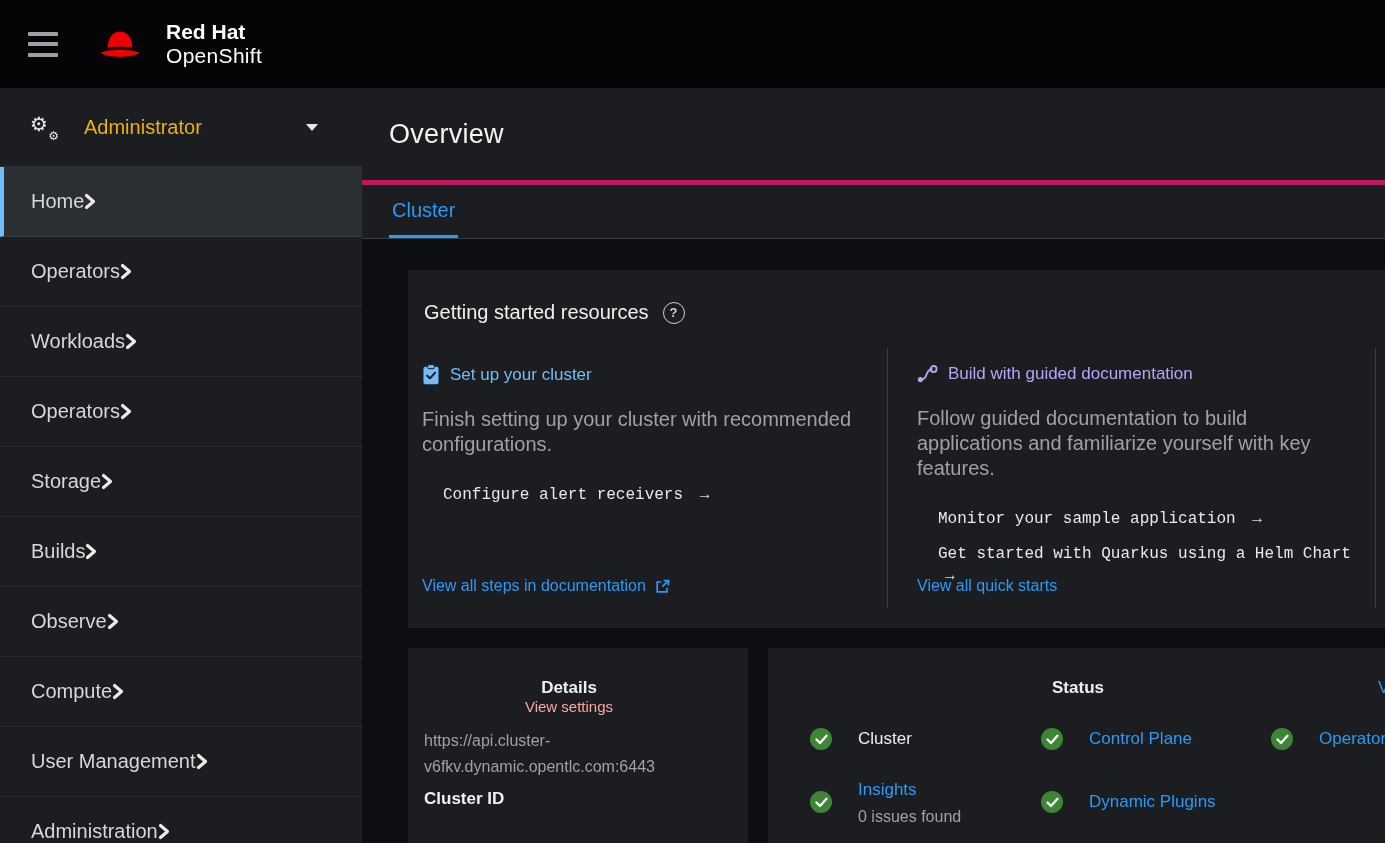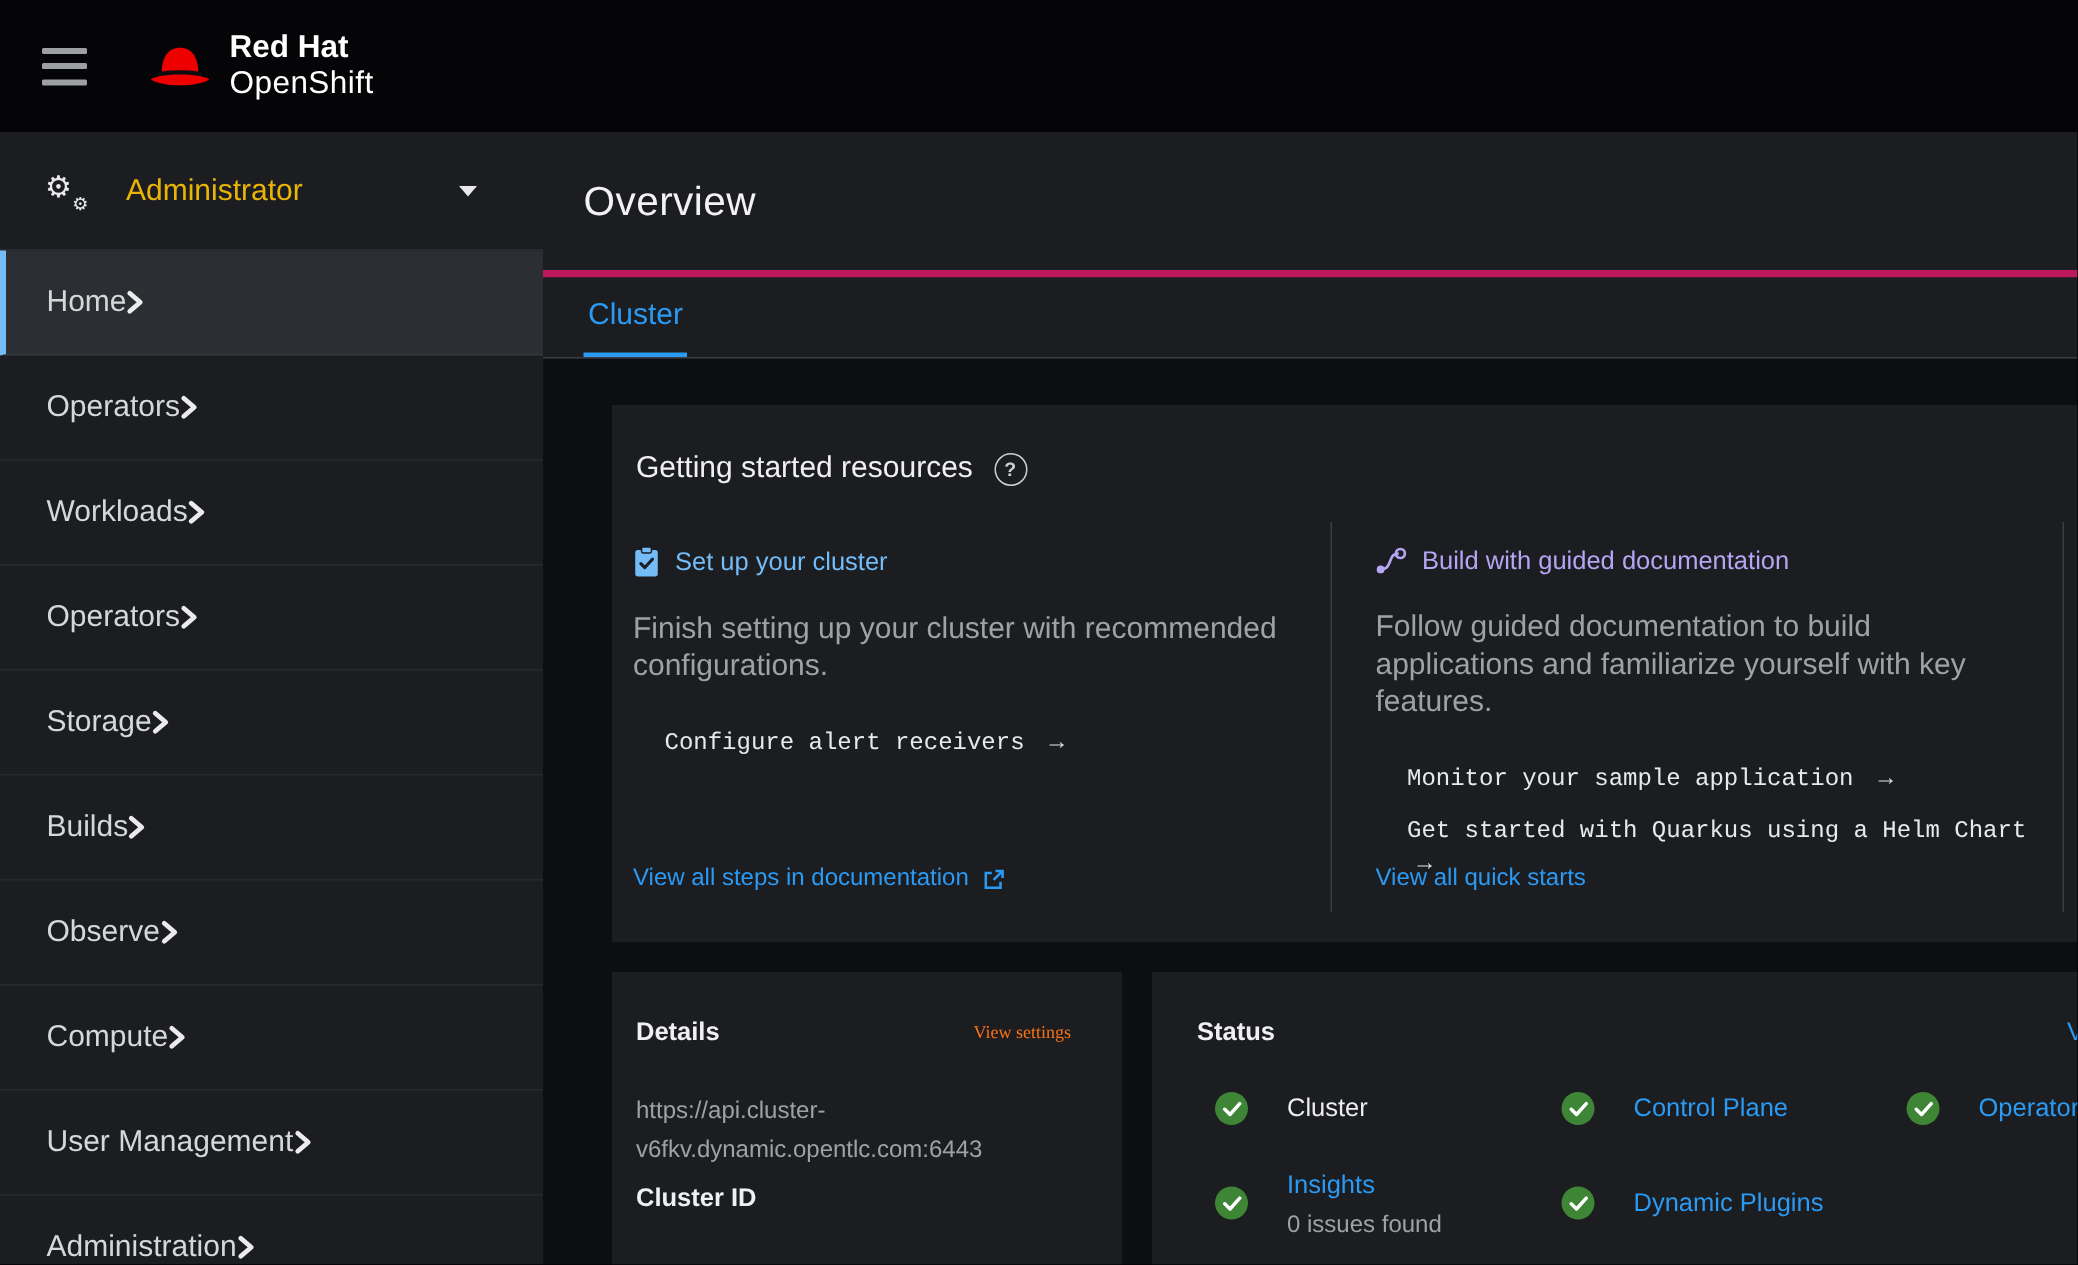--- a/index.html
+++ b/index.html
@@ -6,21 +6,21 @@
   .stage{position:relative;width:1385px;height:843px;overflow:hidden;
          background:#0c0e11;font-family:"Liberation Sans",sans-serif;
          -webkit-font-smoothing:antialiased;}
 
   
   .masthead{position:absolute;left:0;top:0;width:100%;height:88px;background:#050507;
             display:flex;align-items:center;}
   .hamburger{margin-left:28px;width:30px;height:25px;background:none;border:0;padding:0;
              display:flex;flex-direction:column;justify-content:space-between;cursor:pointer;}
   .hamburger .bar{height:4px;background:#9da0a3;border-radius:1px;}
-  .brand{display:flex;align-items:center;margin-left:40px;gap:11px;}
+  .brand{display:flex;align-items:center;margin-left:40px;gap:24px;}
   .brand-text div{color:#fff;font-size:21px;line-height:24px;}
   .brand-line1{font-weight:bold;}
   .brand-line2{font-weight:normal;letter-spacing:.3px;}
 
   
   .sidebar{position:absolute;left:0;top:88px;width:362px;bottom:0;background:#1b1d21;}
   .perspective{width:100%;height:79px;background:none;border:0;border-bottom:1px solid #2a2d32;
                display:flex;align-items:center;padding:0 44px 0 30px;box-sizing:border-box;cursor:pointer;}
   .cogs{position:relative;width:27px;height:26px;color:#e9e9ea;flex:none;
         font-family:"DejaVu Sans",sans-serif;}
@@ -68,23 +68,23 @@
   .gs-link{display:block;margin-bottom:13px;font-size:16px;line-height:22px;color:#e8e9ea;
            text-decoration:none;cursor:pointer;}
   .gs-link .arrow{margin-left:7px;color:#d9dadb;}
   .gs-footer{position:absolute;left:14px;bottom:13px;display:flex;align-items:center;gap:9px;
              font-size:16px;color:#2b9af3;text-decoration:none;cursor:pointer;}
   .gs-col.c2 .gs-footer{left:29px;}
 
   
   .details-card{left:46px;top:560px;width:340px;height:300px;}
   .card-head{position:absolute;top:30px;left:16px;right:34px;display:flex;
-             justify-content:space-between;align-items:center;}
+             justify-content:space-between;align-items:center;flex-direction:column;}
   .card-title{font-size:17px;font-weight:bold;color:#f0f0f1;}
-  .card-action{font-size:12px;color:#f97316;text-decoration:none;cursor:pointer;font-family:Liberation Serif, serif;}
+  .card-action{font-size:15px;color:#fca5a5;text-decoration:none;cursor:pointer;}
   .dl{position:absolute;left:16px;top:76px;width:300px;}
   .dt{font-size:17px;font-weight:bold;color:#eef0f1;line-height:22px;}
   .dd{font-size:16px;color:#9fa1a4;line-height:26px;margin:4px 0 8px 0;overflow-wrap:break-word;}
 
   
   .status-card{left:406px;top:560px;width:1000px;height:300px;}
   .status-card .card-head{left:30px;right:auto;width:560px;}
   .st-action{position:absolute;left:610px;top:30px;font-size:17px;color:#2b9af3;
              text-decoration:none;cursor:pointer;}
   .st-item{position:absolute;display:flex;}

